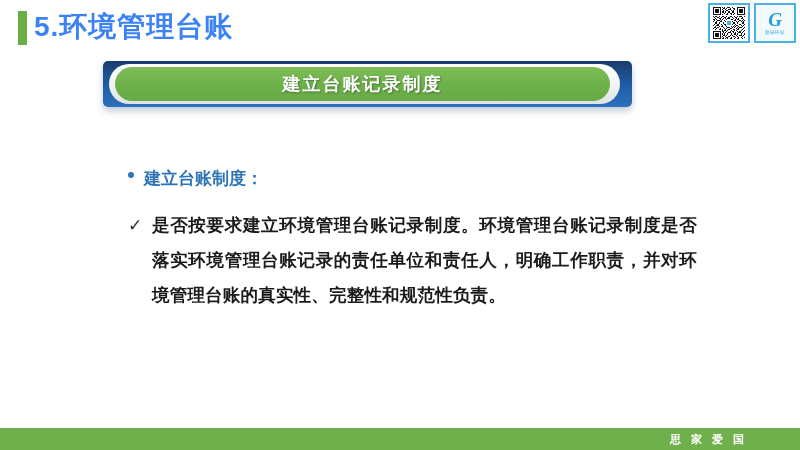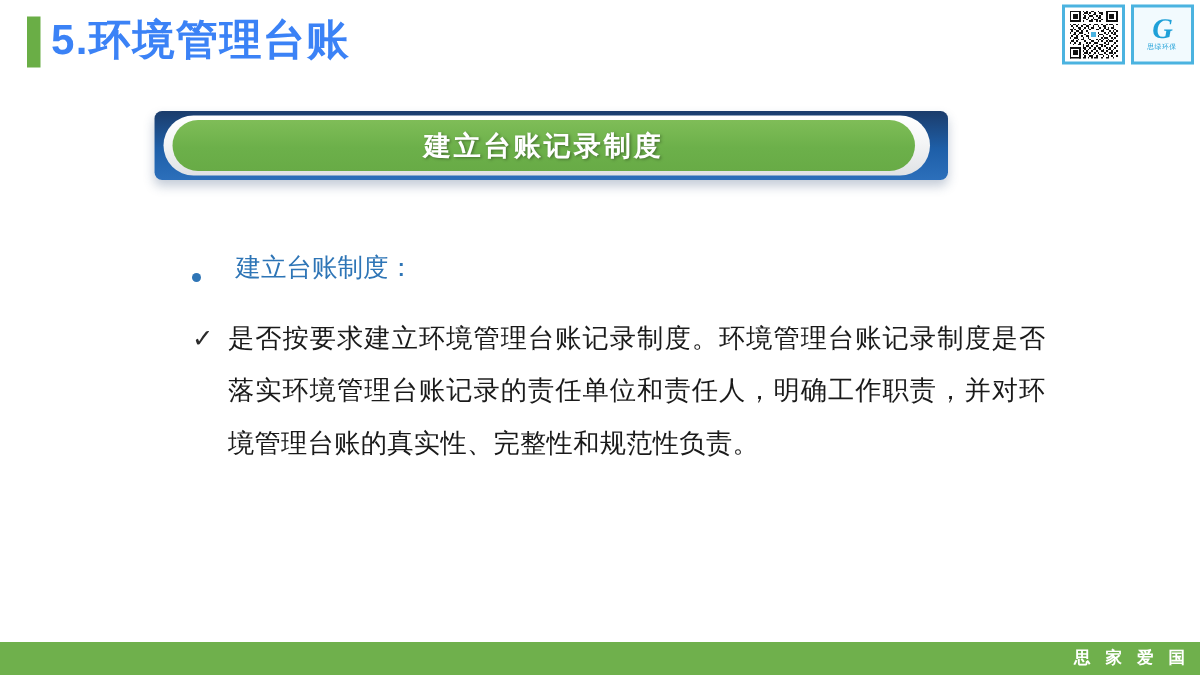--- a/index.html
+++ b/index.html
@@ -92,21 +92,21 @@
     line-height: 7px;
     letter-spacing: 0.3px;
     white-space: nowrap;
     transform: scale(0.92);
   }
 
   
   .banner-wrap {
     position: absolute;
     left: 103px;
-    top: 74px;
+    top: 61px;
     width: 638px;
     height: 46px;
   }
   .banner-outer {
     position: absolute;
     left: 0;
     top: 0;
     width: 529px;
     height: 46px;
     background: linear-gradient(180deg, #1B3C6B 0%, #1E5FA8 55%, #2C6FBB 100%);
@@ -144,24 +144,24 @@
 
   
   .body-area {
     position: absolute;
     left: 128px;
     top: 166px;
     width: 580px;
   }
   .sub-heading {
     display: flex;
-    align-items: flex-end;
-    gap: 23px;
+    align-items: center;
+    gap: 10px;
     font-size: 17px;
-    font-weight: normal;
+    font-weight: bold;
     color: #2E75B6;
     line-height: 26px;
   }
   .bullet-dot {
     display: inline-block;
     width: 6px;
     height: 6px;
     border-radius: 50%;
     background: #2E75B6;
     flex: 0 0 auto;
@@ -180,20 +180,21 @@
     line-height: 35px;
     width: 16px;
   }
   .para-text {
     font-size: 17.5px;
     color: #1A1A1A;
     line-height: 35px;
     text-align: justify;
     width: 545px;
     letter-spacing: 0.2px;
+    font-weight: bold;
   }
 
   
   .footer-bar {
     position: absolute;
     left: 0;
     bottom: 0;
     width: 800px;
     height: 22px;
     background: #6FB04C;
@@ -202,21 +203,21 @@
     justify-content: flex-end;
   }
   .footer-group {
     display: flex;
     font-size: 11px;
     font-weight: bold;
     color: #ffffff;
     letter-spacing: 10px;
     line-height: 22px;
   }
-  .footer-left-text { }
+  .footer-left-text { margin-right: 46px; }
   .footer-right-text { margin-right: 16px; }
 </style>
 </head>
 <body>
 
 <div id="slide">
 
   <div class="header">
     <div class="title-accent-bar"></div>
     <div class="page-title">5.环境管理台账</div>

